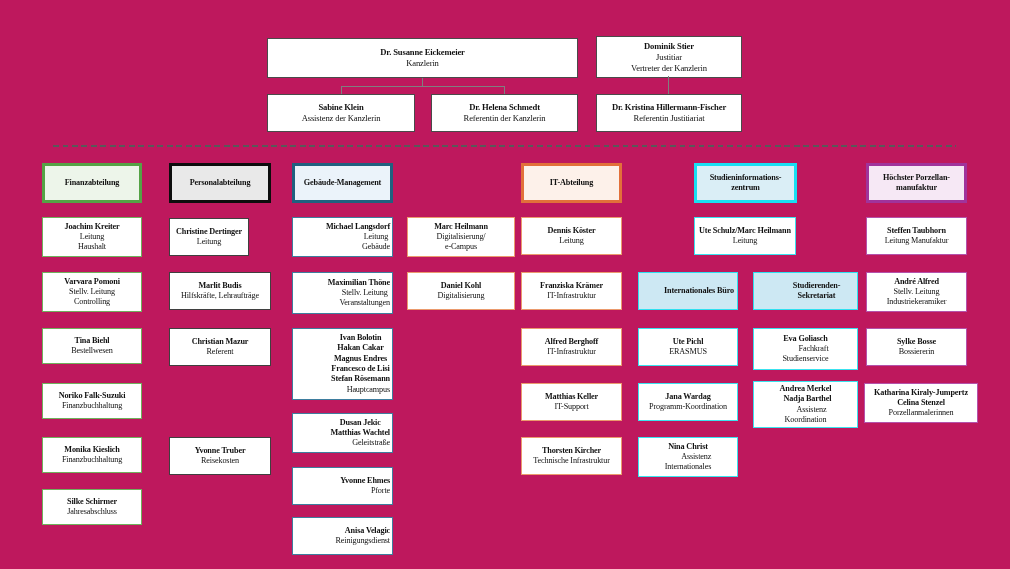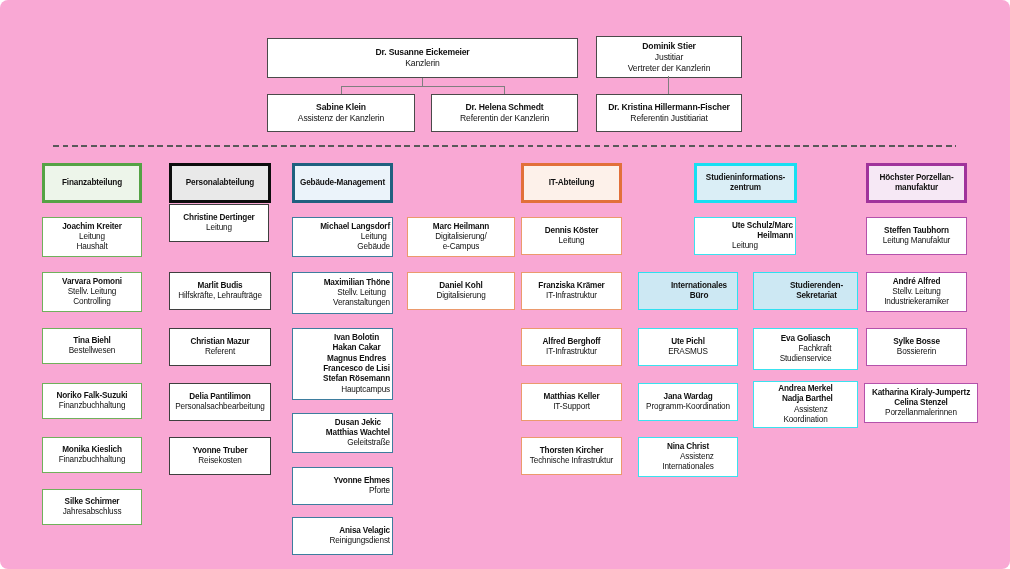--- a/index.html
+++ b/index.html
@@ -1,18 +1,18 @@
 <!DOCTYPE html>
 <html lang="de"><head>
 <meta charset="utf-8">
 <style>
   html,body{margin:0;padding:0;background:#fff;}
   .canvas{
-    position:relative;width:1010px;height:569px;background:#f9a8d4;
-    font-family:Liberation Sans, sans-serif;color:#111;overflow:hidden;border-radius:8px;
+    position:relative;width:1010px;height:569px;background:#be185d;
+    font-family:Liberation Serif, serif;color:#111;overflow:hidden;
   }
   .box{
     position:absolute;background:#ffffff;border:1.4px solid #4a4a4a;
     box-sizing:border-box;display:flex;flex-direction:column;
     justify-content:center;align-items:center;text-align:center;
     padding:2px 2px;
   }
   .name,.role{
     white-space:pre-line;font-size:8.2px;line-height:10.3px;
     letter-spacing:-0.15px;color:#111;
@@ -100,35 +100,31 @@
     <div class="role">Finanzbuchhaltung</div>
   </div>
   <div class="box m-green" style="left:42px;top:489px;width:100px;min-height:36px">
     <div class="name">Silke Schirmer</div>
     <div class="role">Jahresabschluss</div>
   </div>
 
   <div class="box h-black" style="left:169px;top:163px;width:102px;min-height:40px">
     <div class="name">Personalabteilung</div>
   </div>
-  <div class="box m-black" style="left:169px;top:204px;width:100px;min-height:38px">
+  <div class="box m-black" style="left:169px;top:218px;width:80px;min-height:38px">
     <div class="name">Christine Dertinger</div>
     <div class="role">Leitung</div>
   </div>
   <div class="box m-black" style="left:169px;top:272px;width:102px;min-height:38px">
     <div class="name">Marlit Budis</div>
     <div class="role">Hilfskräfte, Lehraufträge</div>
   </div>
   <div class="box m-black" style="left:169px;top:328px;width:102px;min-height:38px">
     <div class="name">Christian Mazur</div>
     <div class="role">Referent</div>
-  </div>
-  <div class="box m-black" style="left:169px;top:383px;width:102px;min-height:38px">
-    <div class="name">Delia Pantilimon</div>
-    <div class="role">Personalsachbearbeitung</div>
   </div>
   <div class="box m-black" style="left:169px;top:437px;width:102px;min-height:38px">
     <div class="name">Yvonne Truber</div>
     <div class="role">Reisekosten</div>
   </div>
 
   <div class="box h-teal" style="left:292px;top:163px;width:101px;min-height:40px">
     <div class="name">Gebäude-Management</div>
   </div>
   <div class="box m-teal" style="left:292px;top:217px;width:101px;min-height:40px">

